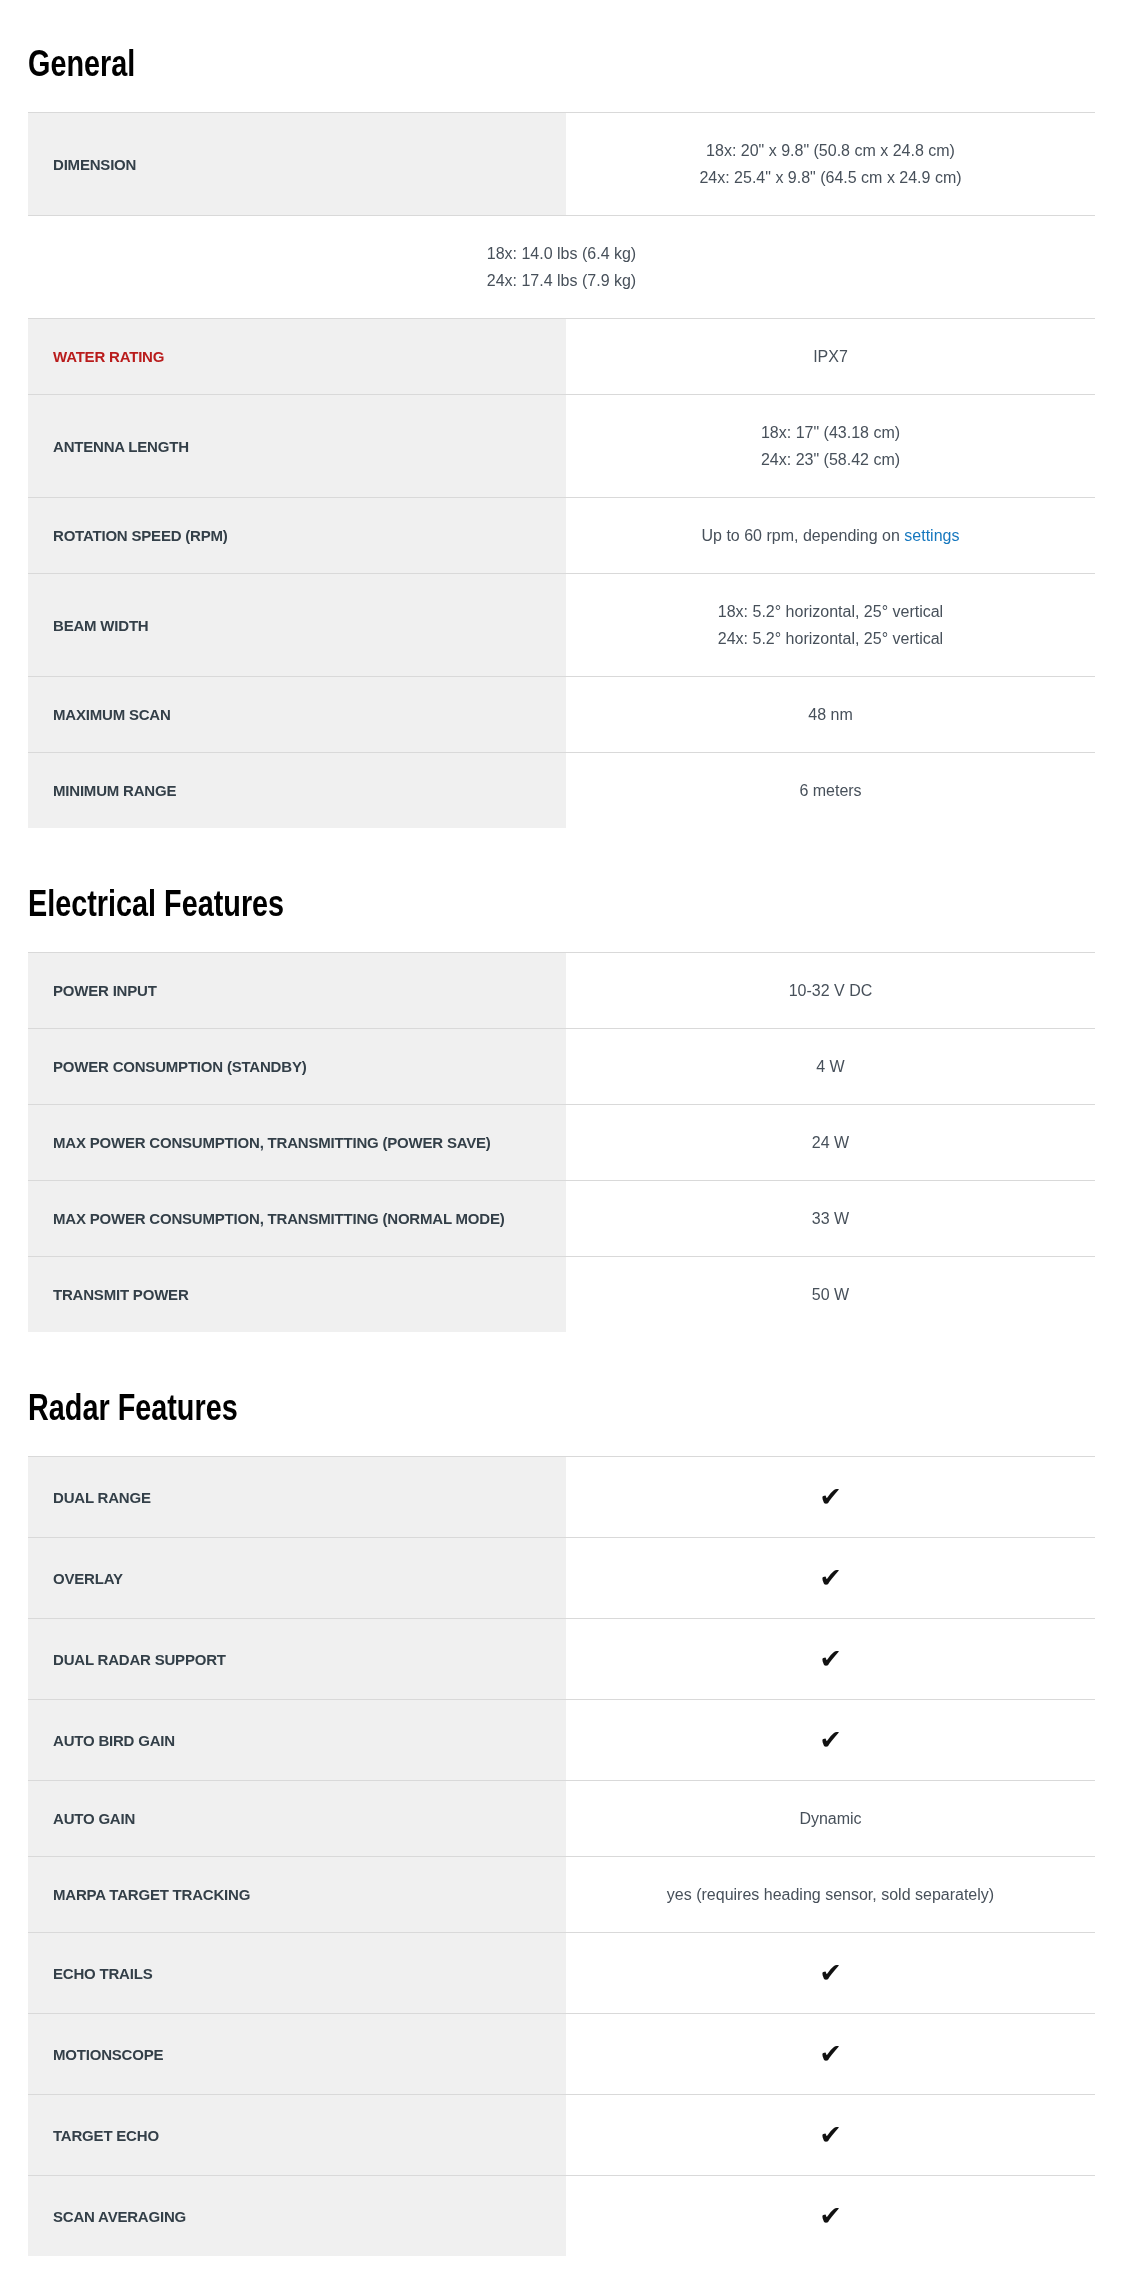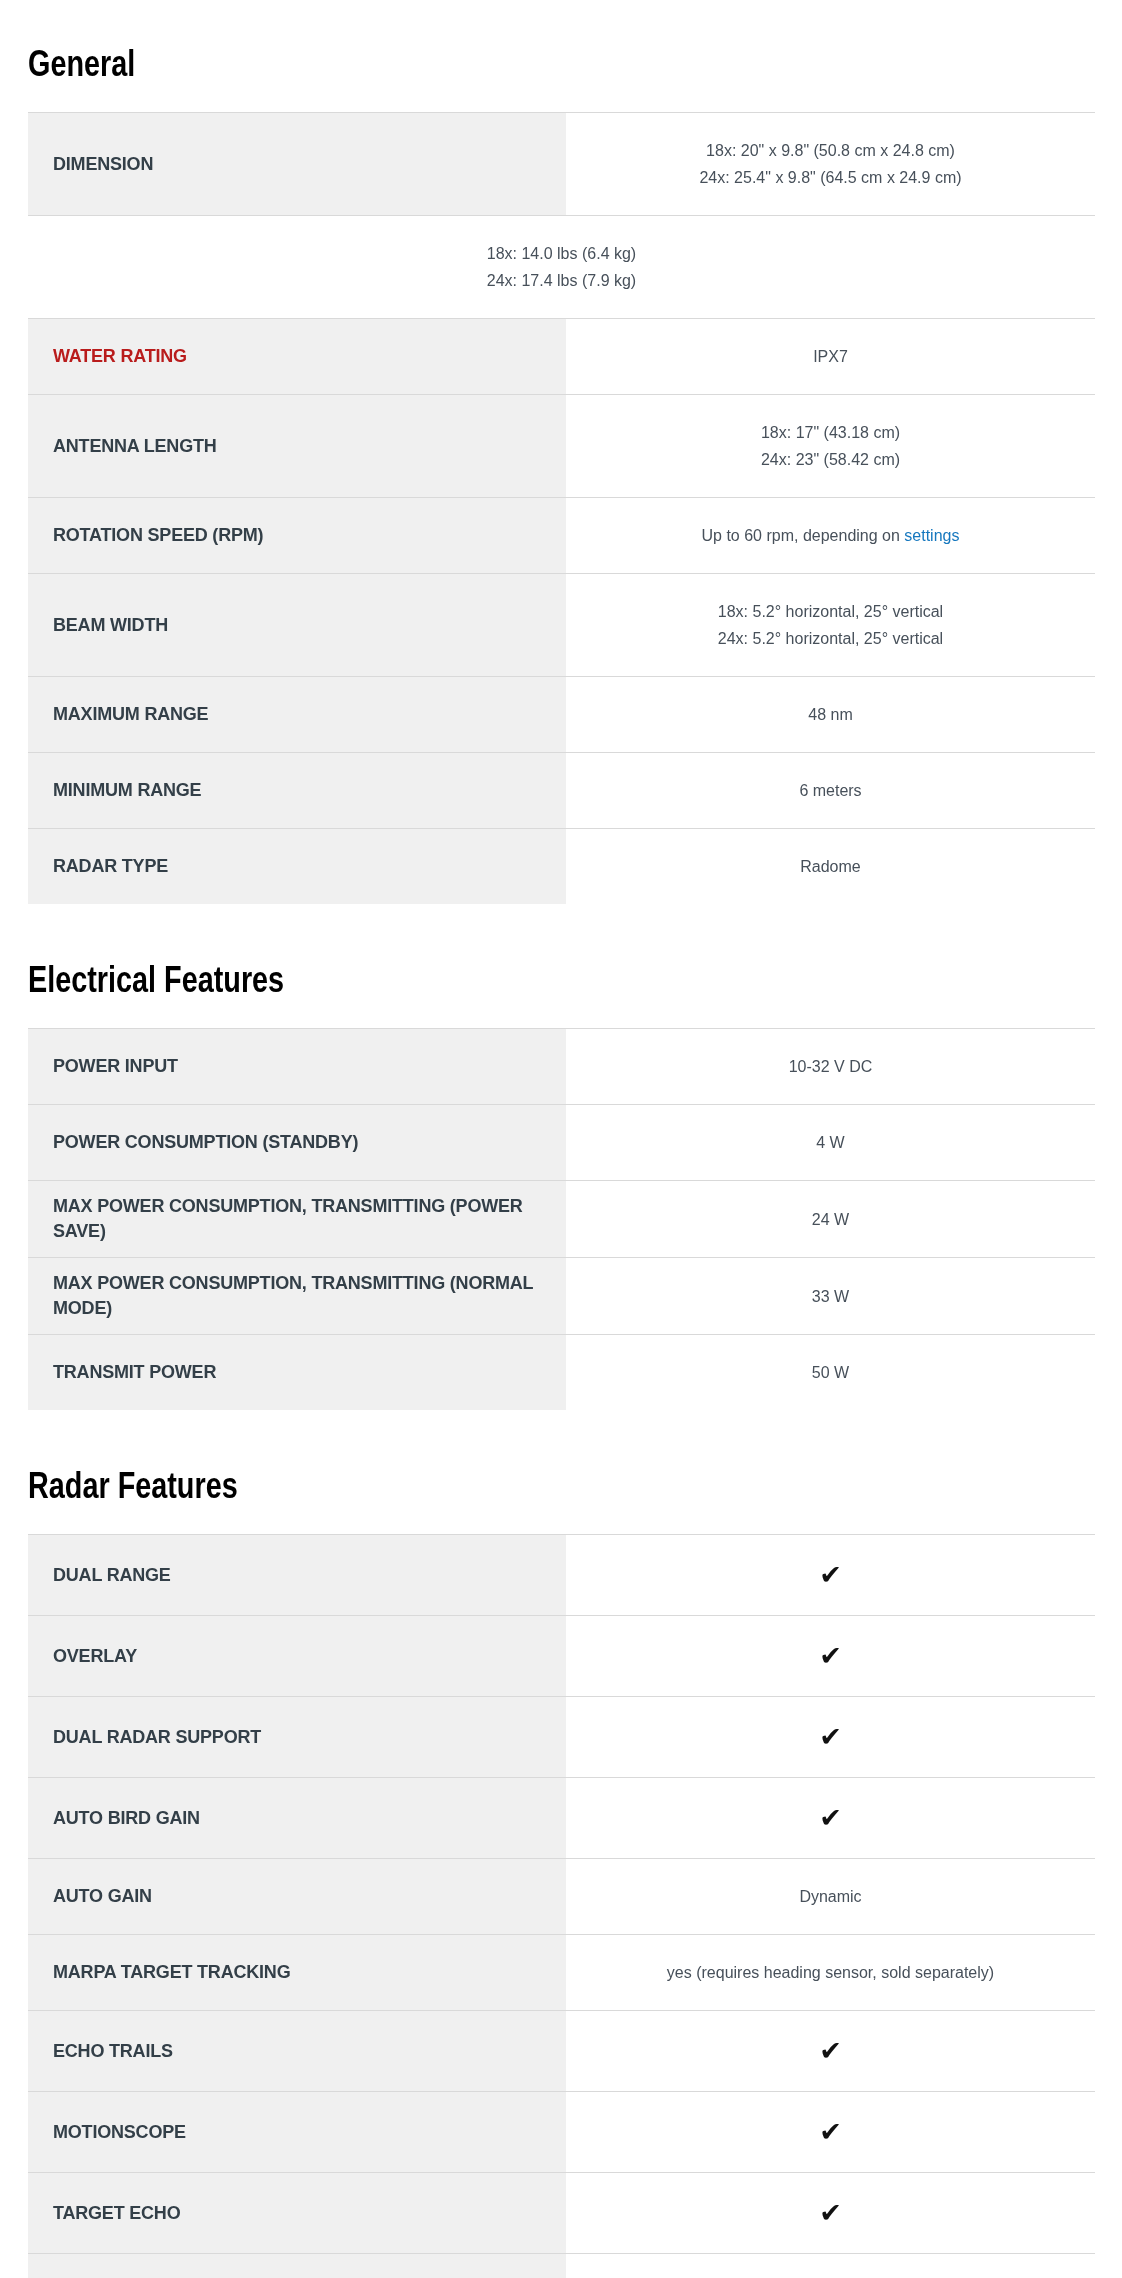--- a/index.html
+++ b/index.html
@@ -42,21 +42,21 @@
     min-height: 75px;
   }
   .row:last-child { border-bottom: none; }
   .cell-label {
     width: 538px;
     flex: 0 0 538px;
     background: #f0f0f0;
     display: flex;
     align-items: center;
     padding: 13px 30px 13px 25px;
-    font-size: 18px;
+    font-size: 15px;
     font-weight: bold;
     line-height: 25px;
     letter-spacing: -0.2px;
     color: #333f48;
   }
   .cell-value {
     flex: 1 1 auto;
     display: flex;
     flex-direction: column;
     align-items: center;
@@ -142,44 +142,36 @@
           <span>BEAM WIDTH</span>
         </div>
         <div class="cell-value">
           <div>18x: 5.2° horizontal, 25° vertical</div>
           <div>24x: 5.2° horizontal, 25° vertical</div>
         </div>
       </div>
 
       <div class="row">
         <div class="cell-label">
-          <span>MAXIMUM RANGE</span>
+          <span>MAXIMUM SCAN</span>
         </div>
         <div class="cell-value">
           <div>48 nm</div>
         </div>
       </div>
 
       <div class="row">
         <div class="cell-label">
           <span>MINIMUM RANGE</span>
         </div>
         <div class="cell-value">
           <div>6 meters</div>
         </div>
       </div>
 
-      <div class="row">
-        <div class="cell-label">
-          <span>RADAR TYPE</span>
-        </div>
-        <div class="cell-value">
-          <div>Radome</div>
-        </div>
-      </div>
 
     </div>
   </div>
 
   <div class="section">
     <h2 class="section-title">
       <span class="title-text">Electrical Features</span>
     </h2>
     <div class="spec-table">
 

